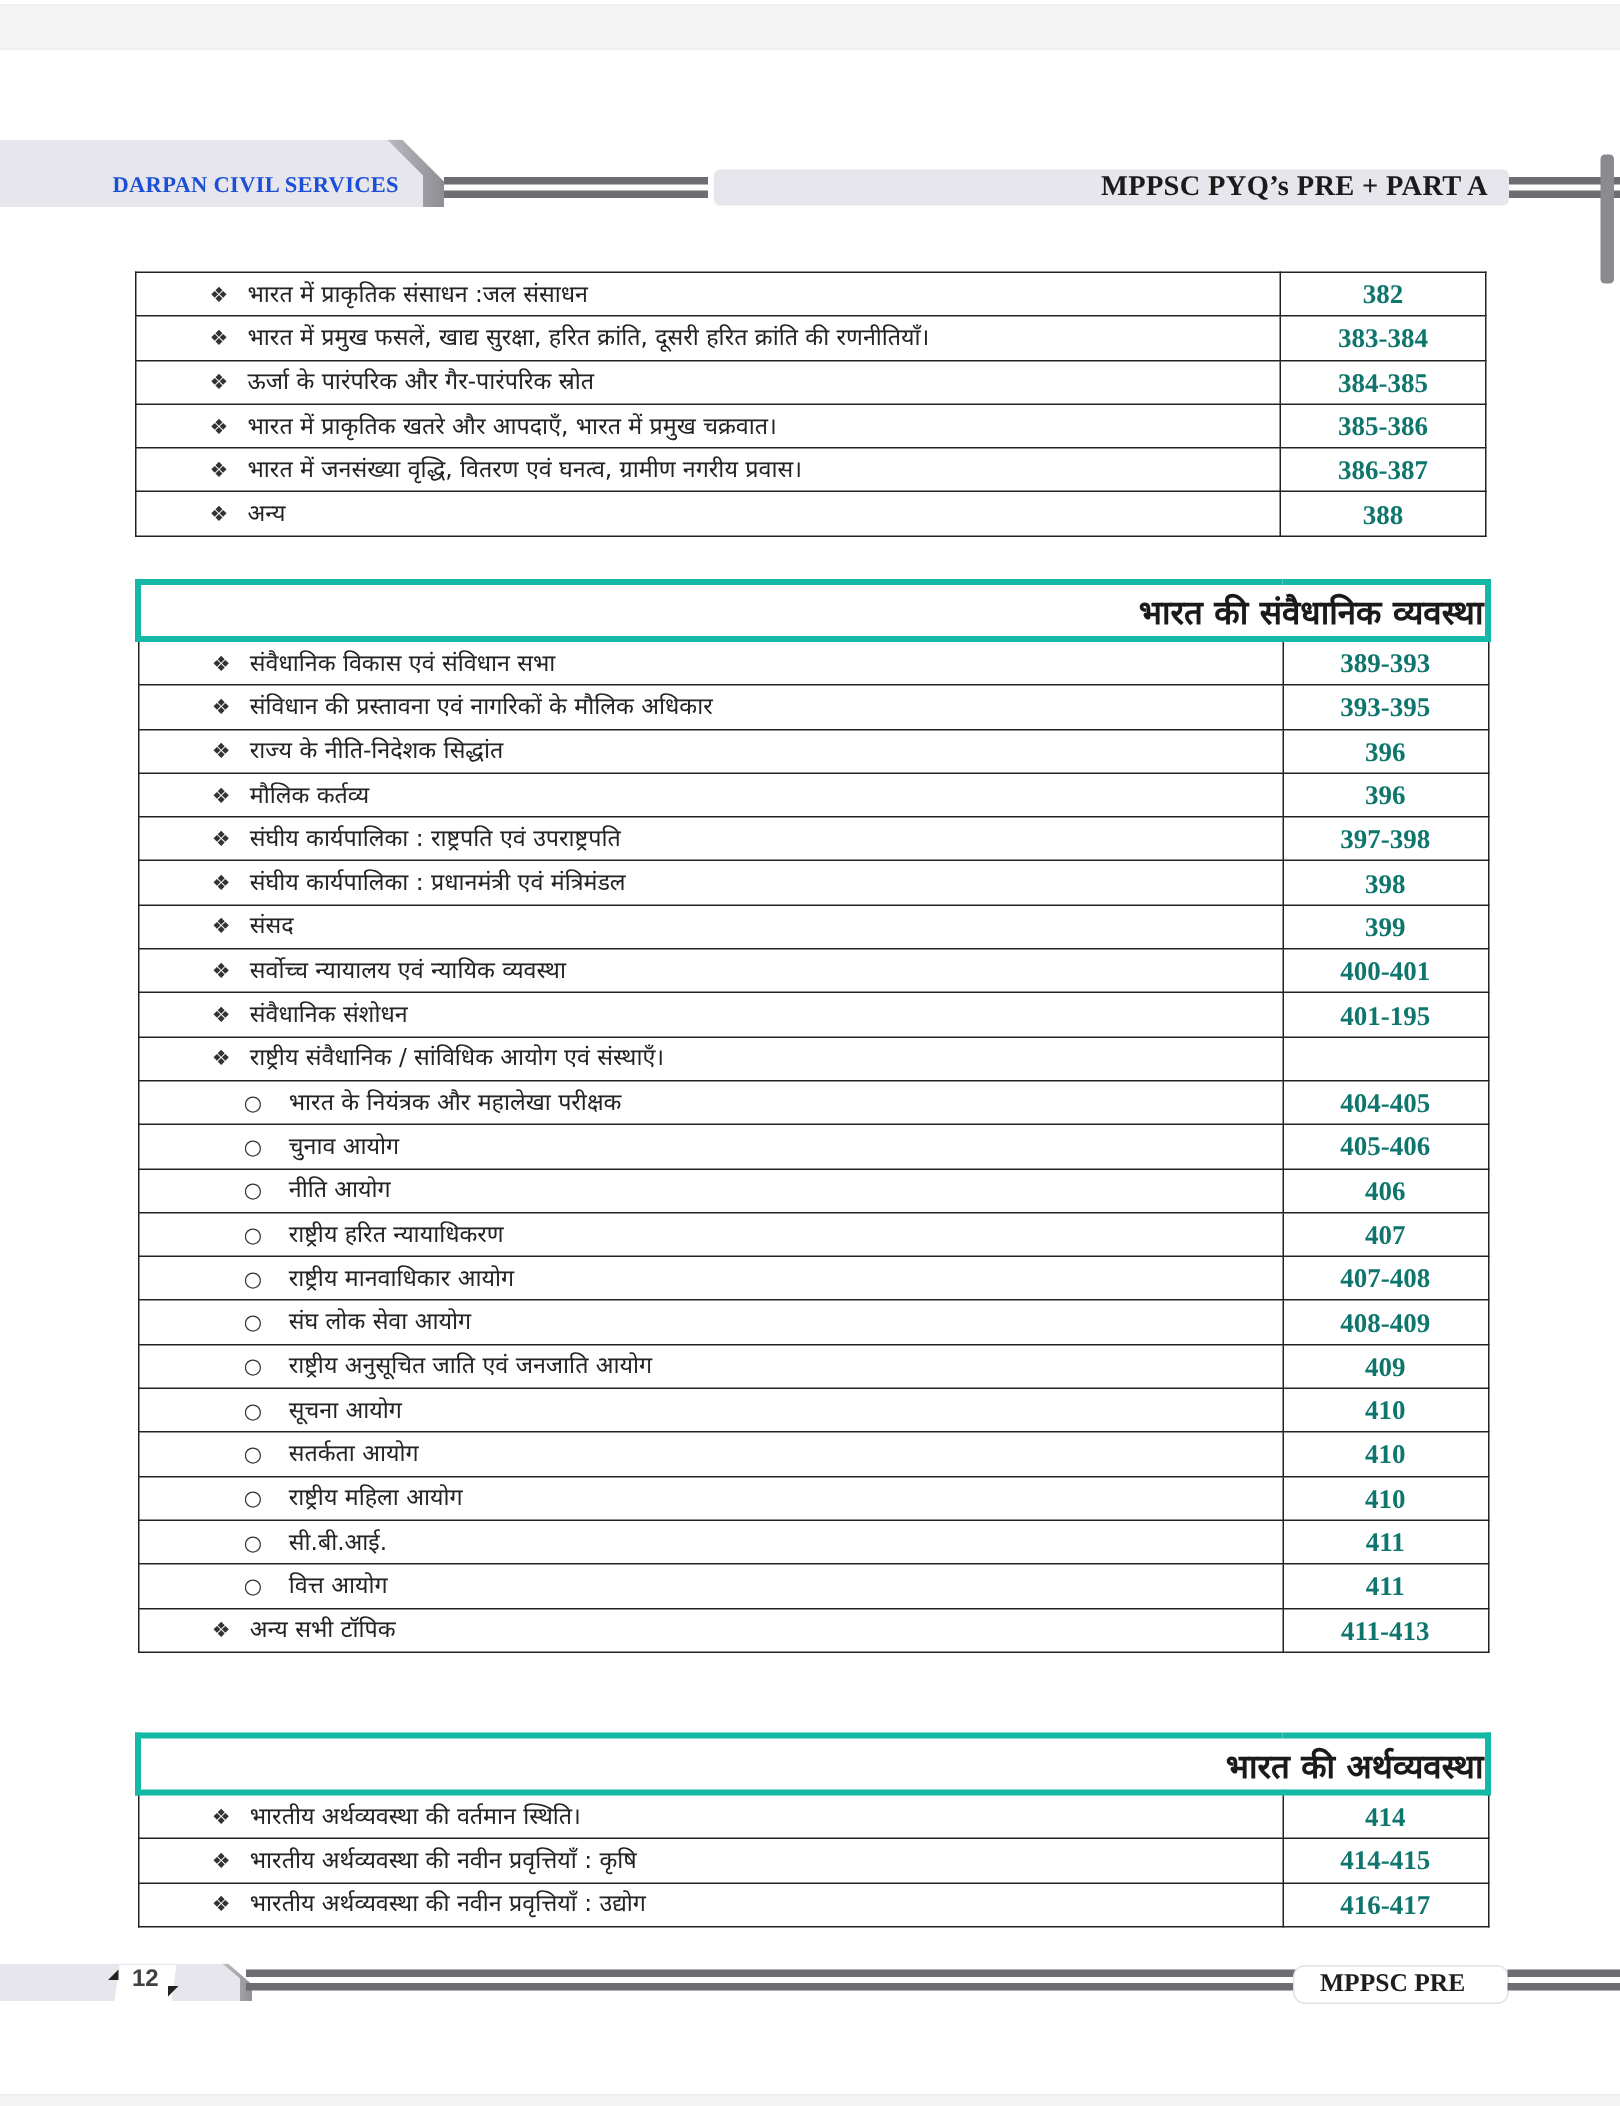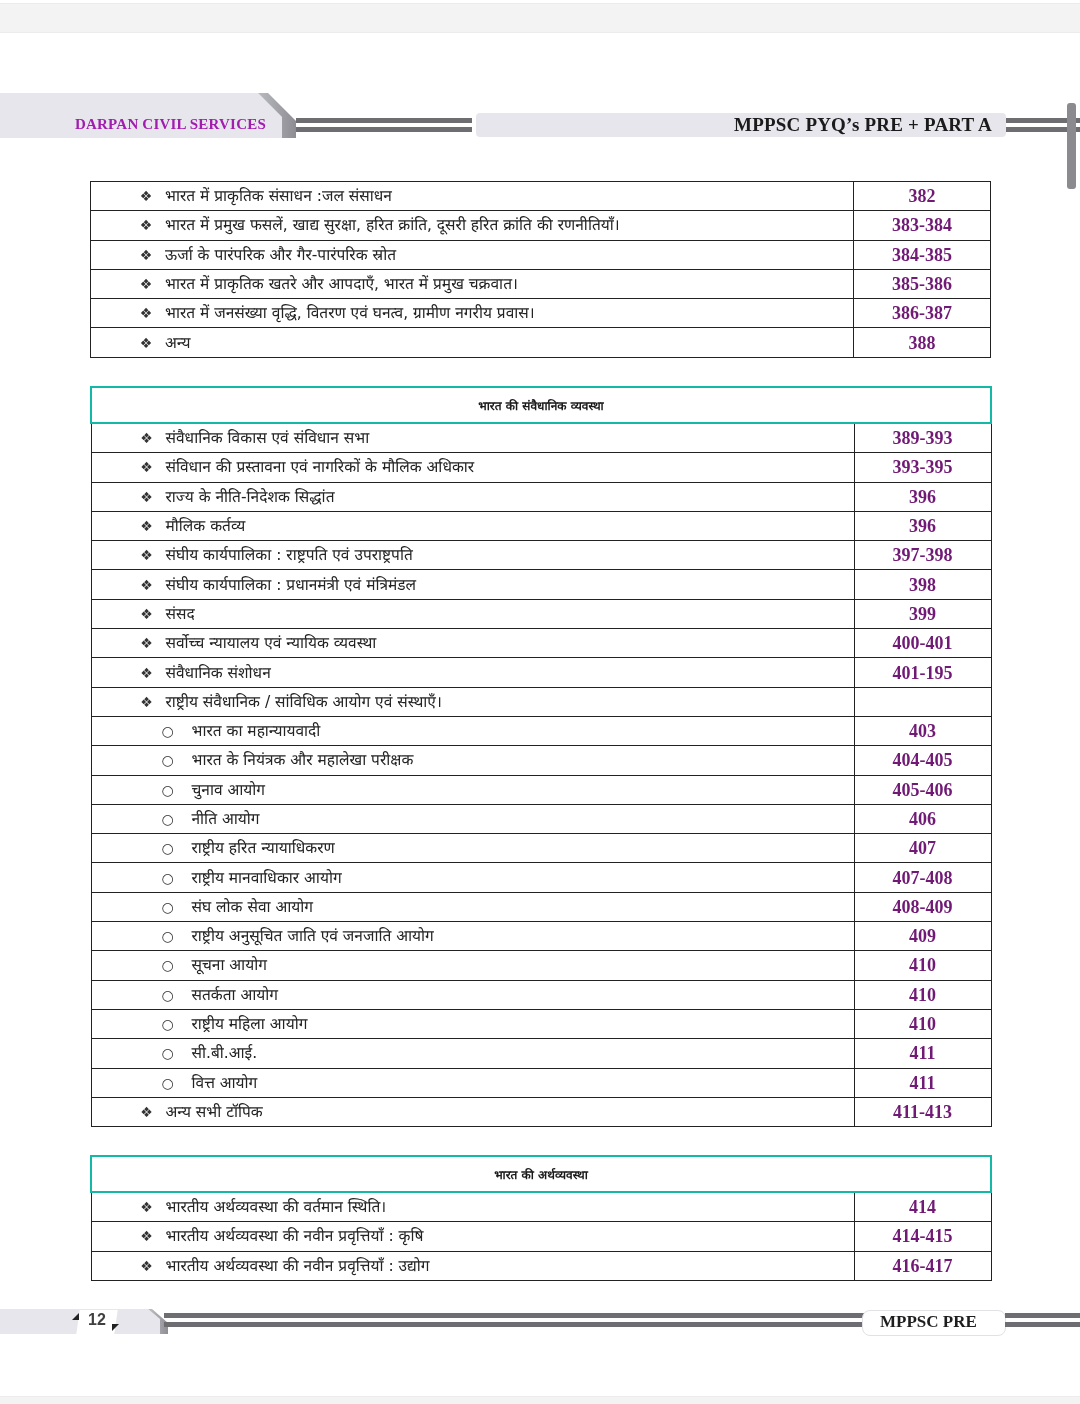--- a/index.html
+++ b/index.html
@@ -18,21 +18,21 @@
     background: #e6e6ec;
     clip-path: polygon(0 0, 258px 0, 282px 24px, 282px 45px, 0 45px);
   }
   .hdr-left-bevel {
     position: absolute; left: 258px; top: 93px; width: 38px; height: 45px;
     background: linear-gradient(90deg, #b9b9c0, #8d8d93);
     clip-path: polygon(0 0, 10px 0, 38px 28px, 38px 45px, 24px 45px, 24px 24px);
   }
   .hdr-left-text {
     position: absolute; left: 75px; top: 116px;
-    font-weight: bold; font-size: 15px; letter-spacing: 0.2px; color: #a21caf;
+    font-weight: bold; font-size: 15px; letter-spacing: 0.2px; color: #1d4ed8;
   }
   .rule { position: absolute; height: 14px; }
   .rule::before, .rule::after { content: ""; position: absolute; left: 0; right: 0; height: 5px; background: #6d6d72; }
   .rule::before { top: 0; }
   .rule::after { bottom: 0; }
   .rule-h1 { left: 296px; top: 118px; width: 176px; }
   .hdr-right {
     position: absolute; left: 476px; top: 113px; width: 530px; height: 24px;
     background: #e6e6ec; border-radius: 4px;
   }
@@ -43,24 +43,24 @@
   .rule-h2 { left: 1006px; top: 118px; width: 74px; }
   .v-bar { position: absolute; left: 1067px; top: 103px; width: 9px; height: 86px; background: #8a8a8f; border-radius: 3px; }
 
   
   .toc {
     position: absolute; left: 90px; width: 900px;
     border-collapse: collapse; table-layout: fixed;
   }
   .toc td { border: 1px solid #222; padding: 0; height: 28.3px; font-size: 17px; line-height: 22px; }
   .toc td.topic { font-family: "DejaVu Sans", sans-serif; font-size: 15.5px; color: #232323; }
-  .toc td.page { text-align: center; font-weight: bold; font-size: 18px; font-family: "Liberation Serif", serif; color: #701a75; }
+  .toc td.page { text-align: center; font-weight: bold; font-size: 18px; font-family: "Liberation Serif", serif; color: #0f766e; }
   .toc th {
-    border: 2px solid #14b8a6; height: 32px; font-family: "DejaVu Sans", sans-serif;
-    font-weight: bold; font-size: 12px; text-align: center; color: #1a1a1a;
+    border: 4px solid #14b8a6; height: 32px; font-family: "DejaVu Sans", sans-serif;
+    font-weight: bold; font-size: 22px; text-align: right; color: #1a1a1a;
   }
   .col-topic { width: 763px; }
   .col-page { width: 137px; }
   .bullet { display: inline-block; width: 38px; padding-left: 36px; text-align: center; font-size: 14px; color: #333; font-family: "DejaVu Sans", sans-serif; }
   .sub-bullet { display: inline-block; width: 30px; padding-left: 70px; text-align: left; font-size: 14px; color: #333; font-family: "DejaVu Sans", sans-serif; }
   .tbl1 { top: 181px; padding-left: 23px; }
   .tbl2 { top: 386px; }
   .tbl3 { top: 1155px; border-radius: 31px; }
 
   
@@ -178,24 +178,20 @@
         <td class="topic"><span class="bullet">❖</span><span>सर्वोच्च न्यायालय एवं न्यायिक व्यवस्था</span></td>
         <td class="page">400-401</td>
       </tr>
       <tr>
         <td class="topic"><span class="bullet">❖</span><span>संवैधानिक संशोधन</span></td>
         <td class="page">401-195</td>
       </tr>
       <tr>
         <td class="topic"><span class="bullet">❖</span><span>राष्ट्रीय संवैधानिक / सांविधिक आयोग एवं संस्थाएँ।</span></td>
         <td class="page"></td>
-      </tr>
-      <tr>
-        <td class="topic"><span class="sub-bullet">○</span><span>भारत का महान्यायवादी</span></td>
-        <td class="page">403</td>
       </tr>
       <tr>
         <td class="topic"><span class="sub-bullet">○</span><span>भारत के नियंत्रक और महालेखा परीक्षक</span></td>
         <td class="page">404-405</td>
       </tr>
       <tr>
         <td class="topic"><span class="sub-bullet">○</span><span>चुनाव आयोग</span></td>
         <td class="page">405-406</td>
       </tr>
       <tr>

